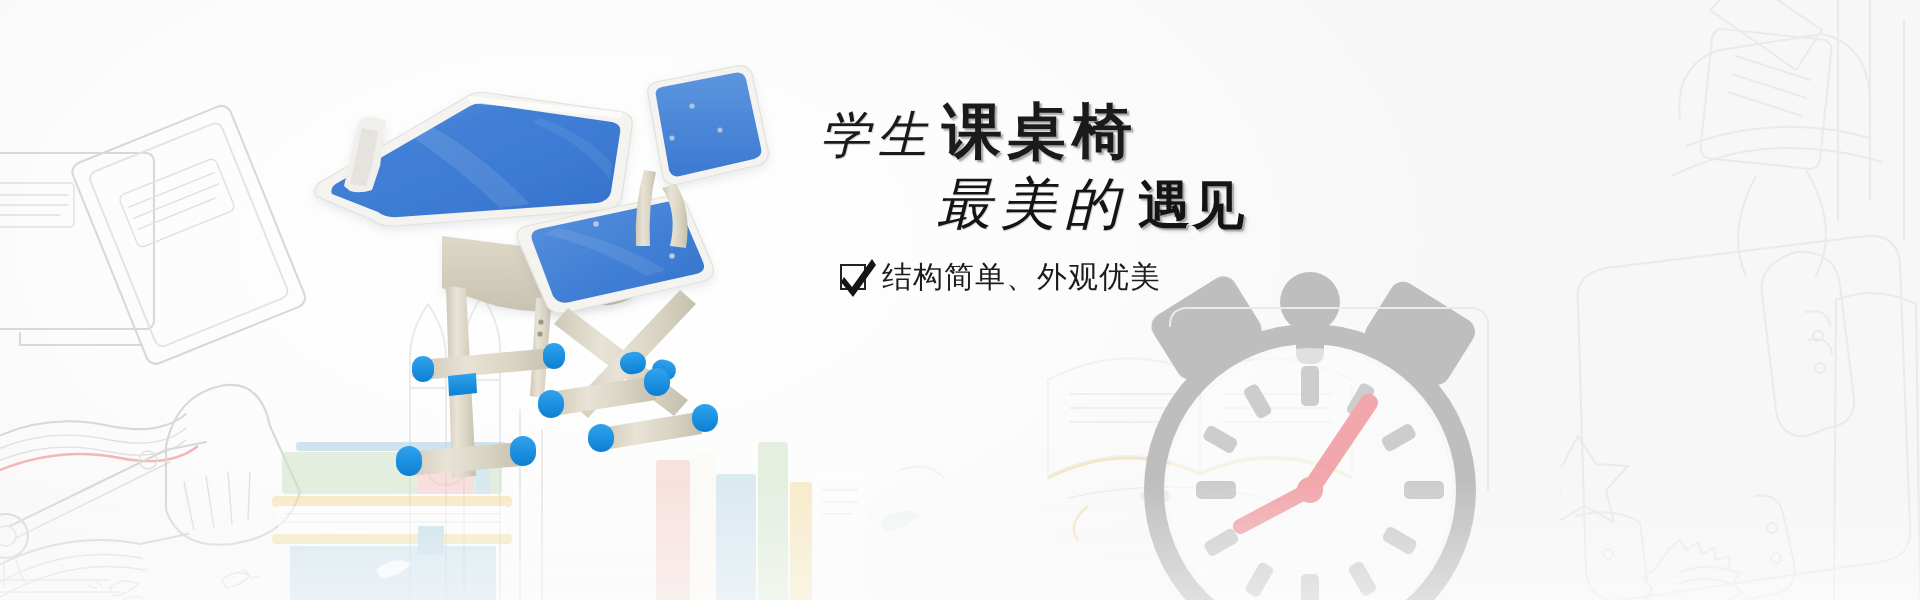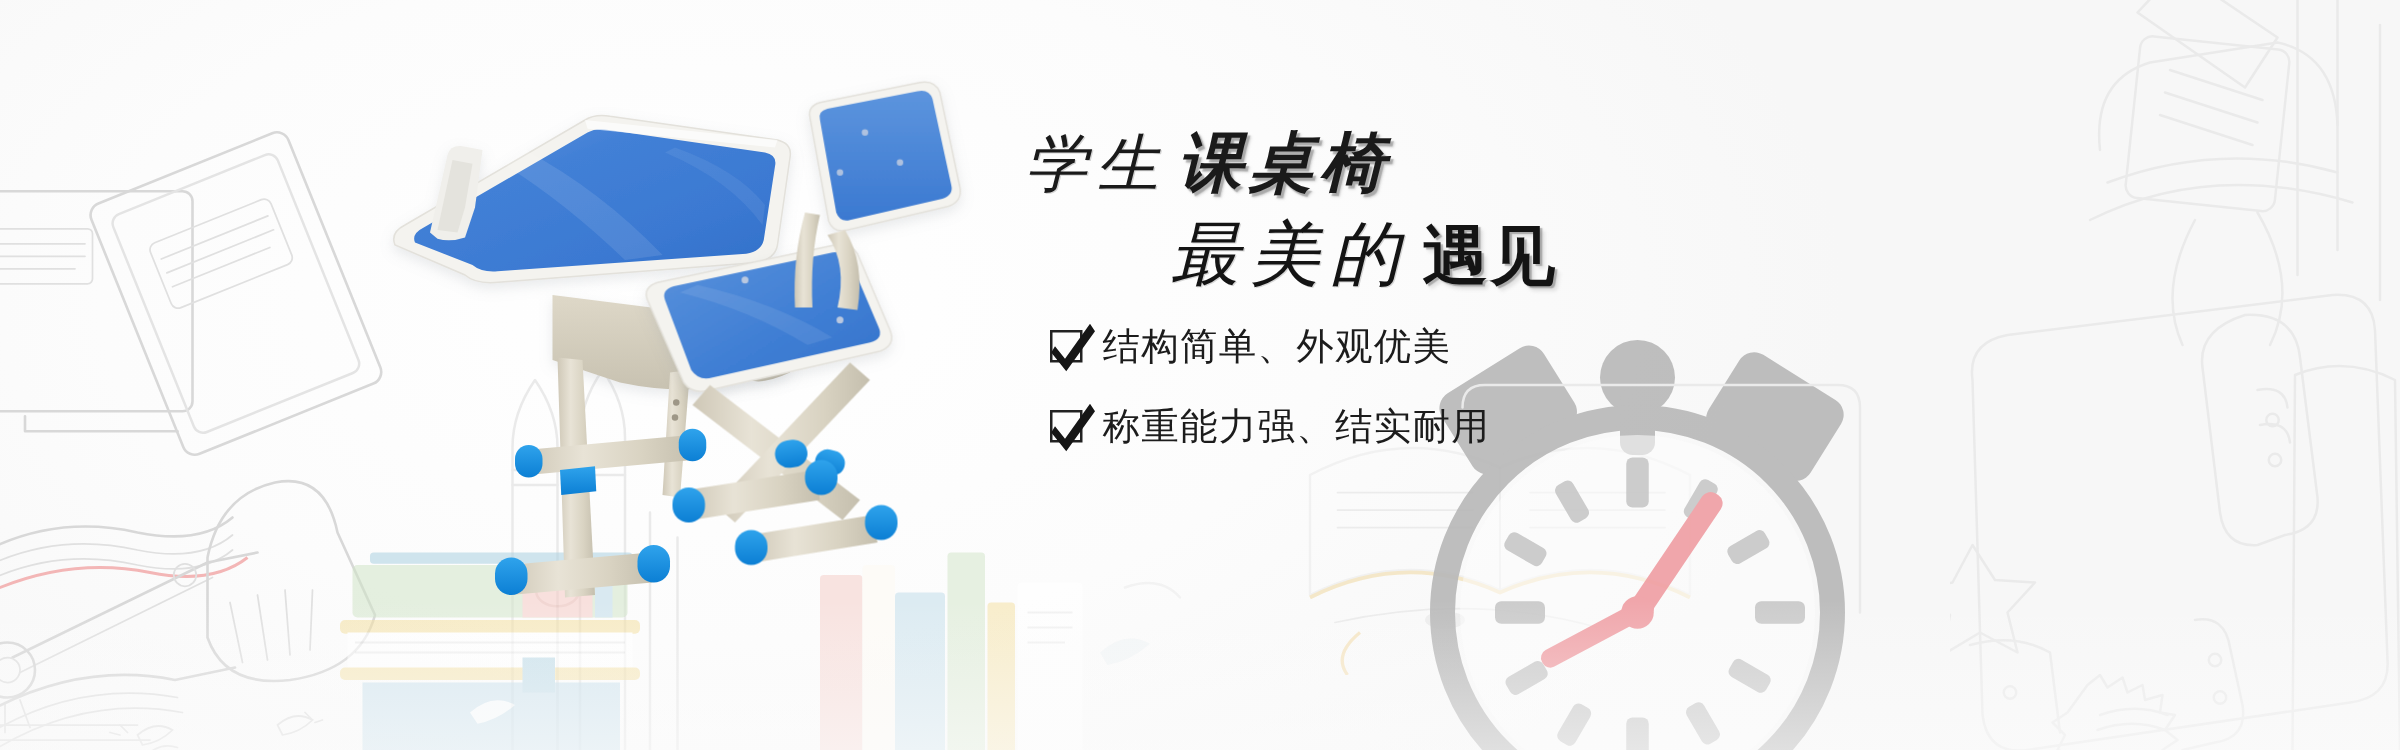--- a/index.html
+++ b/index.html
@@ -65,22 +65,21 @@
     font-weight:400;
     font-style:italic;
     font-size:50px;
     letter-spacing:7px;
     padding-right:8px;
     text-shadow:1px 1px 0 rgba(120,120,120,.30);
     margin-top:28px;
   }
   .h1-bold {
     font-weight:700;
-    font-style:italic;
-    font-size:52px;
+    font-size:60px;
     letter-spacing:5px;
     text-shadow:2px 2px 1px rgba(90,90,90,.40), 3px 3px 2px rgba(140,140,140,.25);
   }
 
   .headline-2 {
     position:absolute; left:116px; top:88px;
     white-space:nowrap;
     font-family:"Liberation Serif","DejaVu Serif",serif;
     color:#141414;
     line-height:1;
@@ -93,21 +92,21 @@
   }
   .h2-bold {
     font-weight:700;
     font-size:52px; letter-spacing:2px;
     text-shadow:2px 2px 1px rgba(80,80,80,.42), 4px 4px 3px rgba(150,150,150,.22);
   }
 
   
   #bullets {
     position:absolute; left:20px; top:172px;
-    display:flex; flex-direction:column; gap:30px;
+    display:flex; gap:14px;
   }
   .bullet {
     display:flex; align-items:center; gap:16px;
     height:34px;
   }
   .check-box {
     position:relative;
     width:26px; height:26px;
     border:2px solid #222;
     background:transparent;
@@ -459,26 +458,18 @@
 
       <div class="bullet">
         <span class="check-box">
           <svg width="38" height="42" viewBox="0 0 38 42">
             <path d="M5 20 L13 30 L33 2 L37 8 L14 40 L2 25 Z" fill="#161616"></path>
           </svg>
         </span>
         <span class="bullet-text">结构简单、外观优美</span>
       </div>
 
-      <div class="bullet">
-        <span class="check-box">
-          <svg width="38" height="42" viewBox="0 0 38 42">
-            <path d="M5 20 L13 30 L33 2 L37 8 L14 40 L2 25 Z" fill="#161616"></path>
-          </svg>
-        </span>
-        <span class="bullet-text">称重能力强、结实耐用</span>
-      </div>
 
 
     </div>
   </div>
 
 </div>
 
 </body></html>

